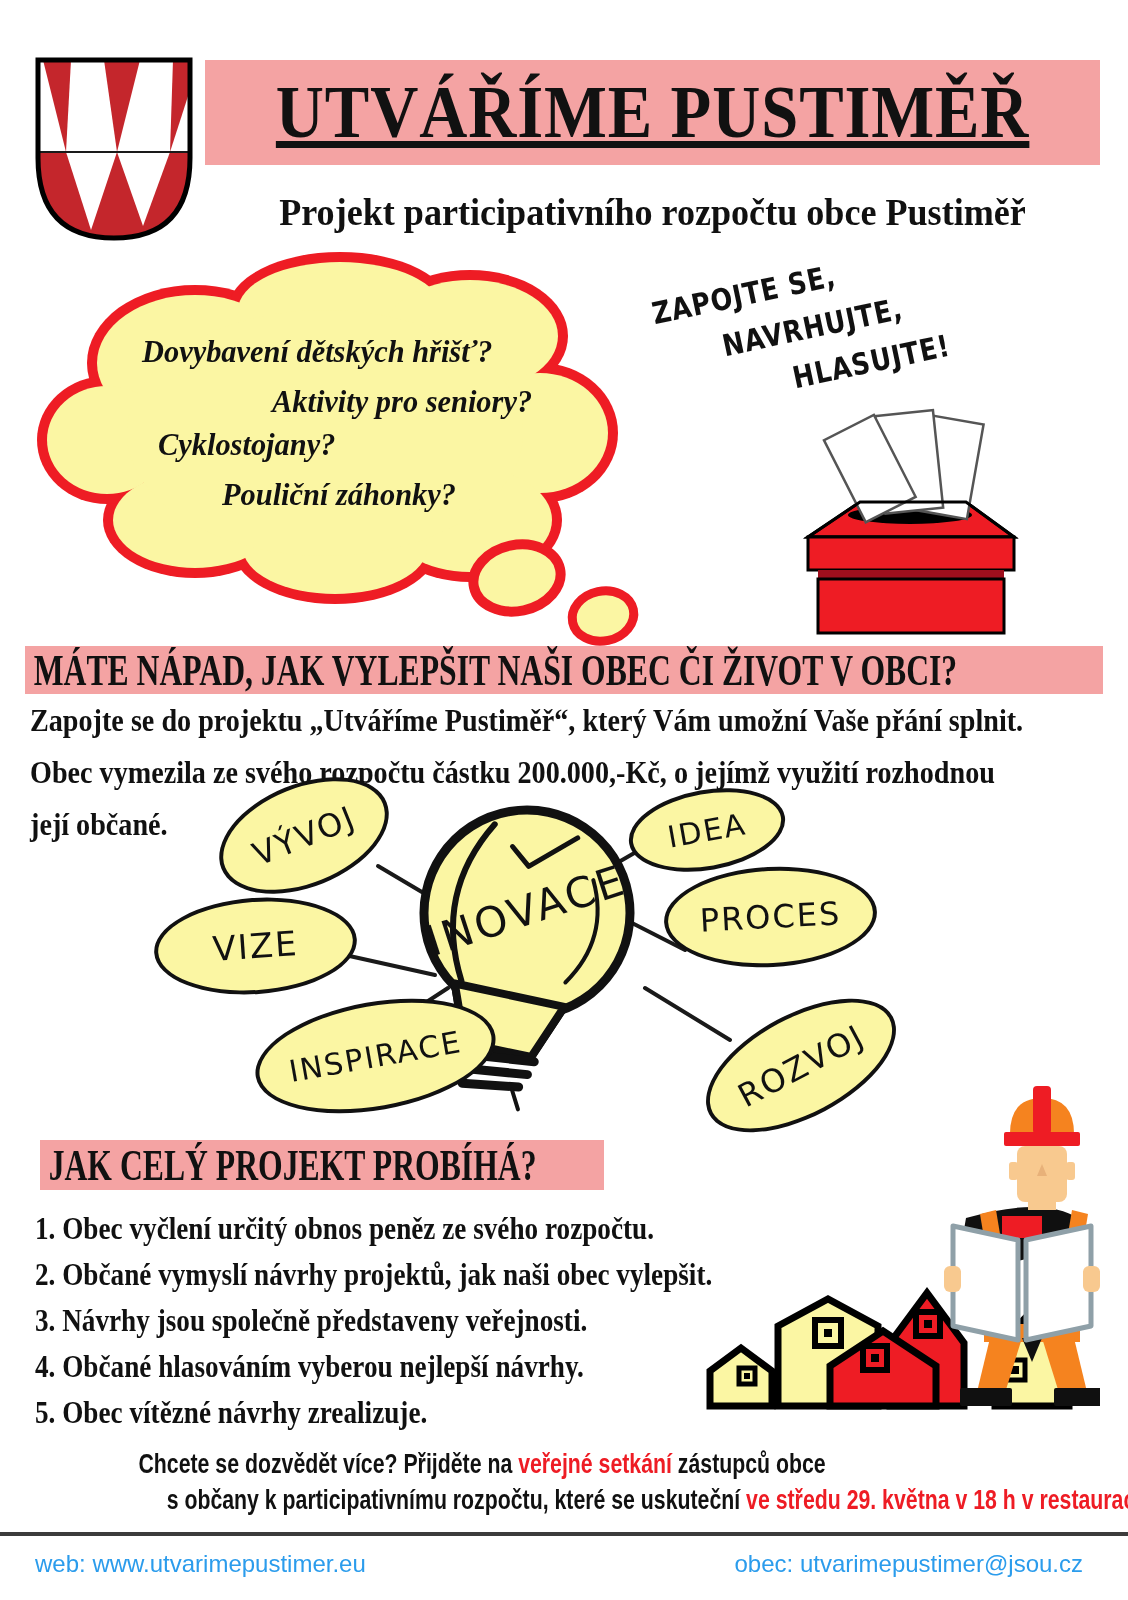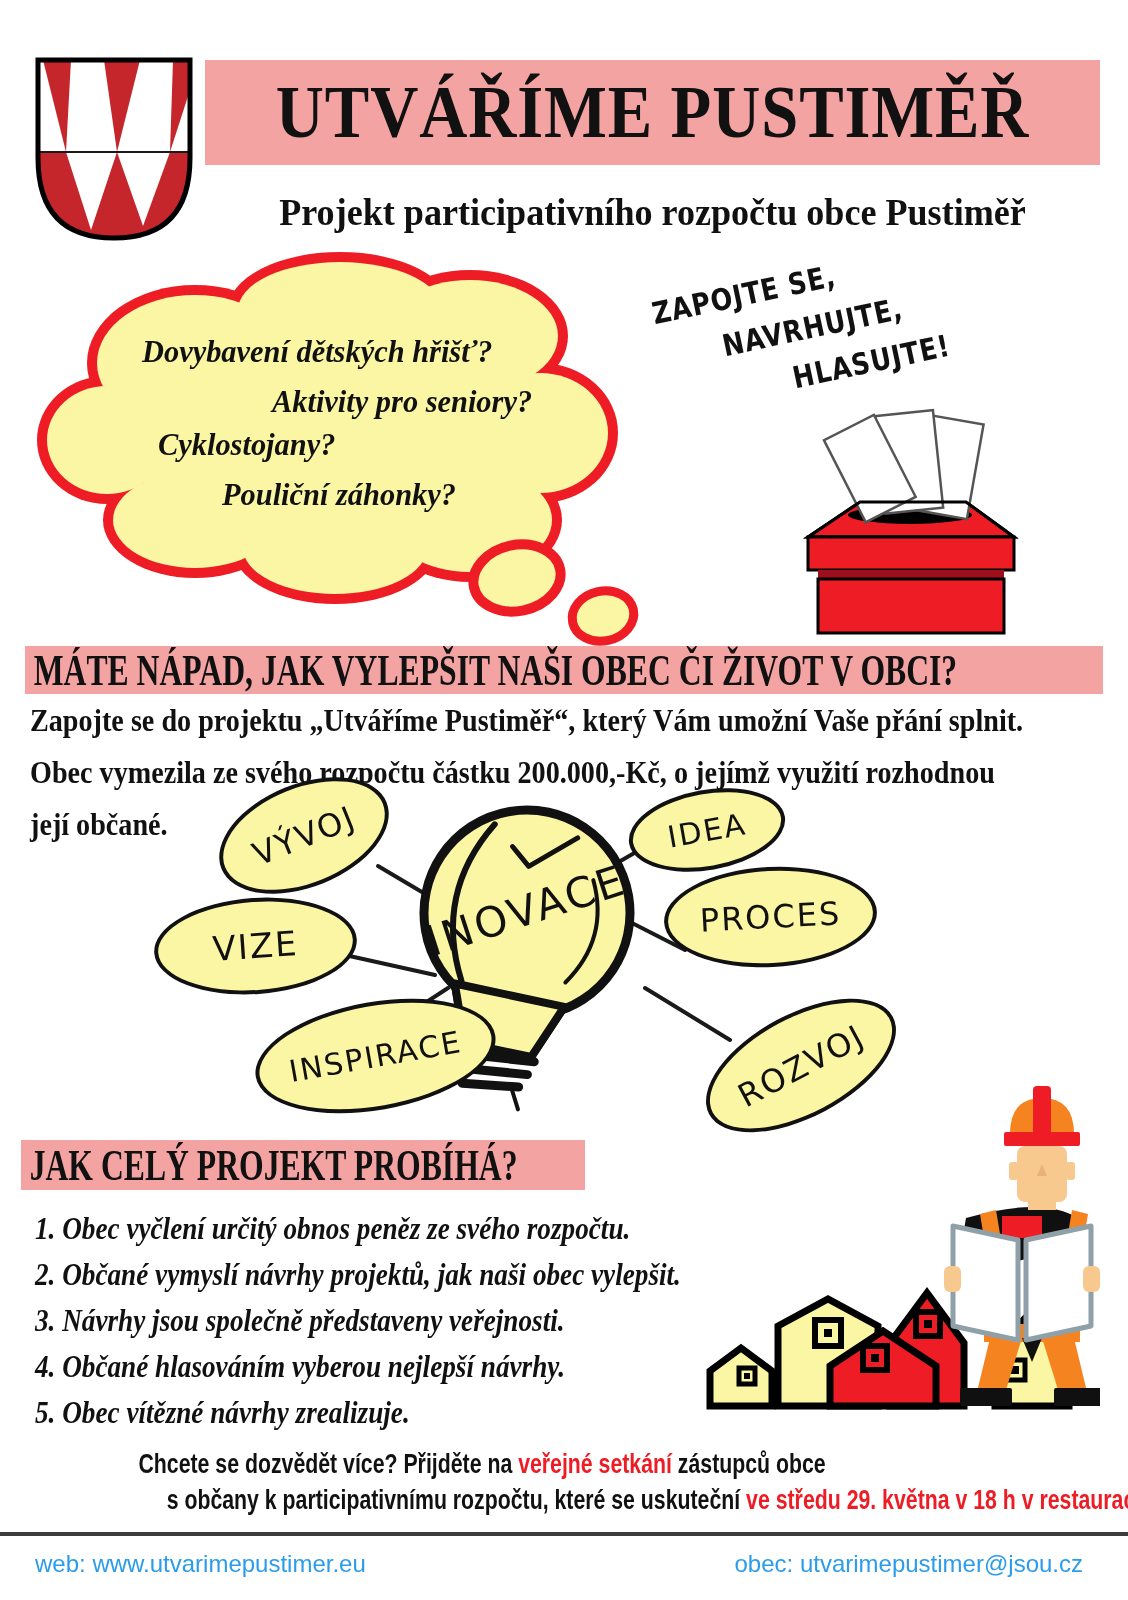--- a/index.html
+++ b/index.html
@@ -3,21 +3,21 @@
 <meta charset="utf-8">
 <style>
   html,body{margin:0;padding:0;background:#ffffff;}
   .page{position:relative;width:1128px;height:1600px;background:#ffffff;overflow:hidden;
         font-family:"Liberation Serif",serif;color:#111;}
   .abs{position:absolute;}
   .nowrap{white-space:nowrap;}
 
   
   .title-banner{left:205px;top:60px;width:895px;height:105px;background:#F4A3A3;
-                display:flex;align-items:center;justify-content:center;}
+                display:flex;align-items:center;justify-content:center;text-decoration:underline;}
   .title-text{font-size:74px;font-weight:bold;letter-spacing:1px;transform:scaleX(.9);
               transform-origin:center;white-space:nowrap;}
   .subtitle{left:205px;top:190px;width:895px;text-align:center;font-size:38px;font-weight:bold;}
 
   
   .bubble-line{font-style:italic;font-weight:bold;font-size:32px;white-space:nowrap;
                transform:scaleX(.95);transform-origin:left;}
   .bl0{left:142px;top:333px;} .bl1{left:272px;top:383px;}
   .bl2{left:158px;top:426px;} .bl3{left:222px;top:476px;}
 
@@ -26,26 +26,26 @@
          font-family:"DejaVu Sans",sans-serif;font-weight:bold;font-size:30px;
          letter-spacing:1px;line-height:46px;}
   .shout div{transform:scaleX(.85);transform-origin:left;white-space:nowrap;}
   .shout .s1{margin-left:62px;} .shout .s2{margin-left:124px;}
 
   
   .banner{background:#F4A3A3;display:flex;align-items:center;}
   .banner-text{font-size:44px;font-weight:bold;white-space:nowrap;
                transform:scaleX(.72);transform-origin:left;padding-left:12px;}
   .banner2{left:25px;top:646px;width:1078px;height:48px;}
-  .banner3{left:21px;top:1140px;width:564px;height:50px;}
+  .banner3{left:40px;top:1140px;width:564px;height:50px;}
 
   
   .para{left:30px;top:694px;font-size:32px;font-weight:bold;line-height:52px;}
   .para div{transform:scaleX(.88);transform-origin:left;white-space:nowrap;}
-  .steps{left:35px;top:1205px;font-size:32px;font-weight:bold;line-height:46px;font-style:italic;}
+  .steps{left:35px;top:1205px;font-size:32px;font-weight:bold;line-height:46px;}
   .steps div{transform:scaleX(.85);transform-origin:left;white-space:nowrap;}
 
   
   .oval{position:absolute;border:4px solid #111;border-radius:50%;background:#FBF6A3;
         display:flex;align-items:center;justify-content:center;
         font-family:"DejaVu Sans",sans-serif;letter-spacing:2px;color:#111;}
   .ov-vyvoj{left:215px;top:784px;width:170px;height:95px;transform:rotate(-22deg);font-size:32px;}
   .ov-vize{left:154px;top:898px;width:195px;height:88px;transform:rotate(-4deg);font-size:34px;}
   .ov-inspirace{left:254px;top:1002px;width:235px;height:100px;transform:rotate(-10deg);font-size:30px;}
   .ov-idea{left:628px;top:790px;width:150px;height:72px;transform:rotate(-10deg);font-size:30px;}

